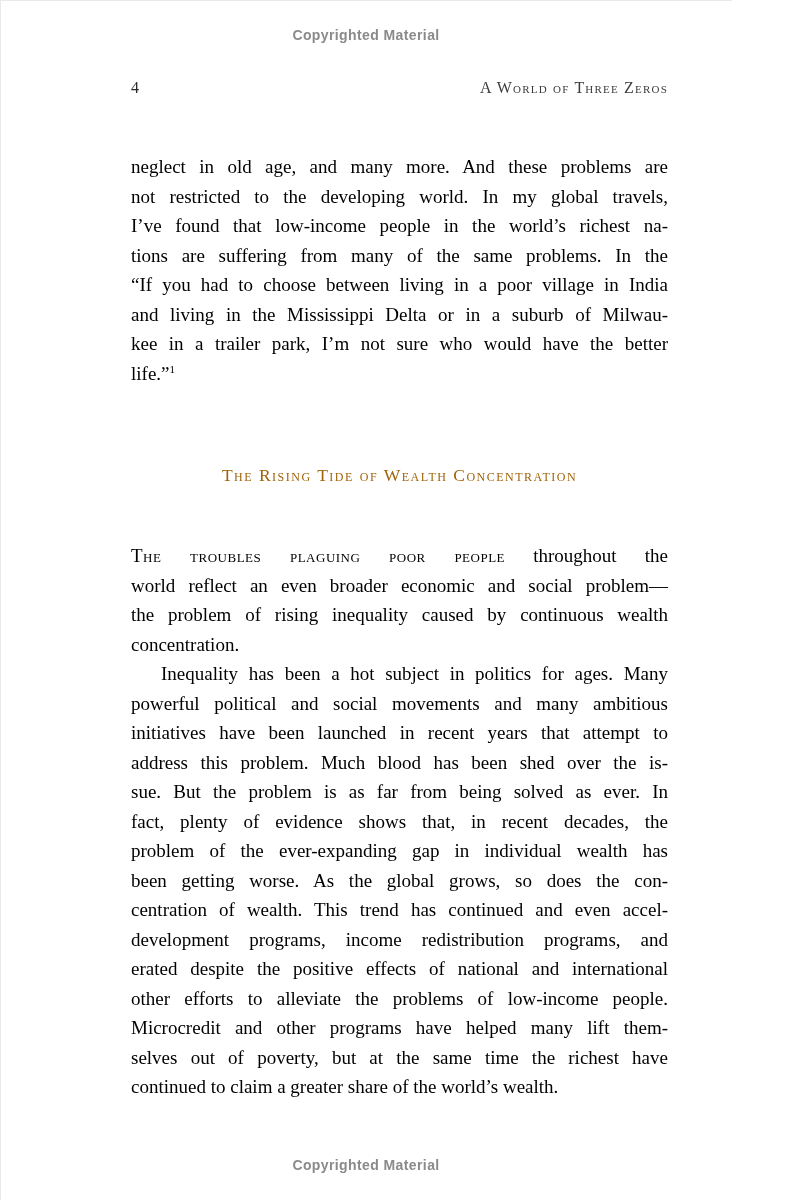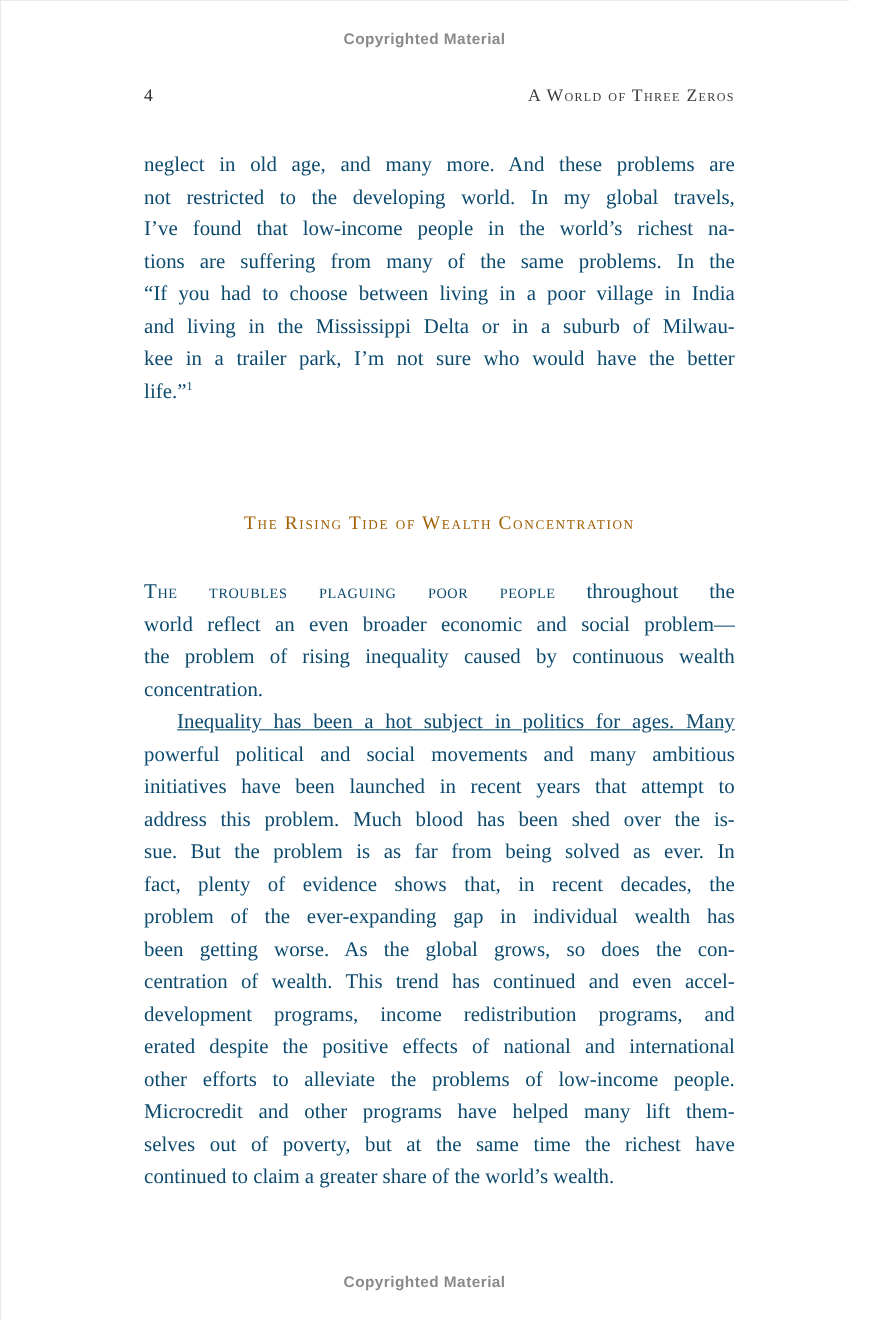--- a/index.html
+++ b/index.html
@@ -5,21 +5,20 @@
   html, body { margin: 0; padding: 0; background: #ffffff; }
   .page {
     position: relative;
     width: 732px;
     height: 1200px;
     background: #ffffff;
     font-family: "Liberation Serif", serif;
     color: #1f1f1f;
     box-shadow: inset 1px 1px 0 #e9e9e9;
     overflow: hidden;
-    padding-left: 40px;
   }
   .banner {
     position: absolute;
     left: 0; right: 0;
     text-align: center;
     font-family: "Liberation Sans", sans-serif;
     font-weight: bold;
     font-size: 14px;
     letter-spacing: 0.4px;
     color: #8a8a8a;
@@ -46,35 +45,36 @@
     letter-spacing: 1.2px;
     color: #3c3c3c;
   }
 
   .bodytext {
     position: absolute;
     left: 131px;
     width: 537px;
     font-size: 19px;
     line-height: 29.5px;
-    color: #0c4a6e;
+    color: #000000;
+    margin-top: 17px;
   }
   .p1 { top: 135px; }
   .p23 { top: 524px; }
 
   .line {
     text-align: justify;
     text-align-last: justify;
   }
   .line-last {
     text-align: right;
     text-align-last: left;
     font-family: Liberation Serif, serif;
   }
-  .indent { text-indent: 30px; text-decoration: underline; }
+  .indent { text-indent: 30px; }
 
   .smallcaps {
     font-variant: small-caps;
     letter-spacing: 0.5px;
   }
 
   .section-heading {
     position: absolute;
     top: 463px;
     left: 131px;

